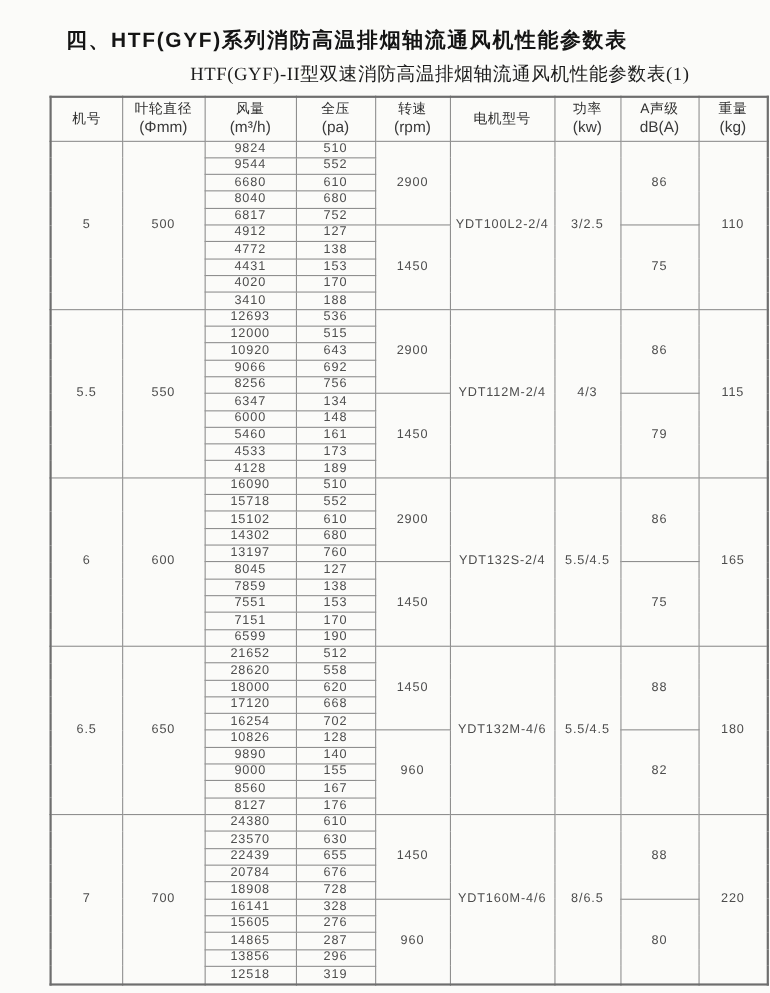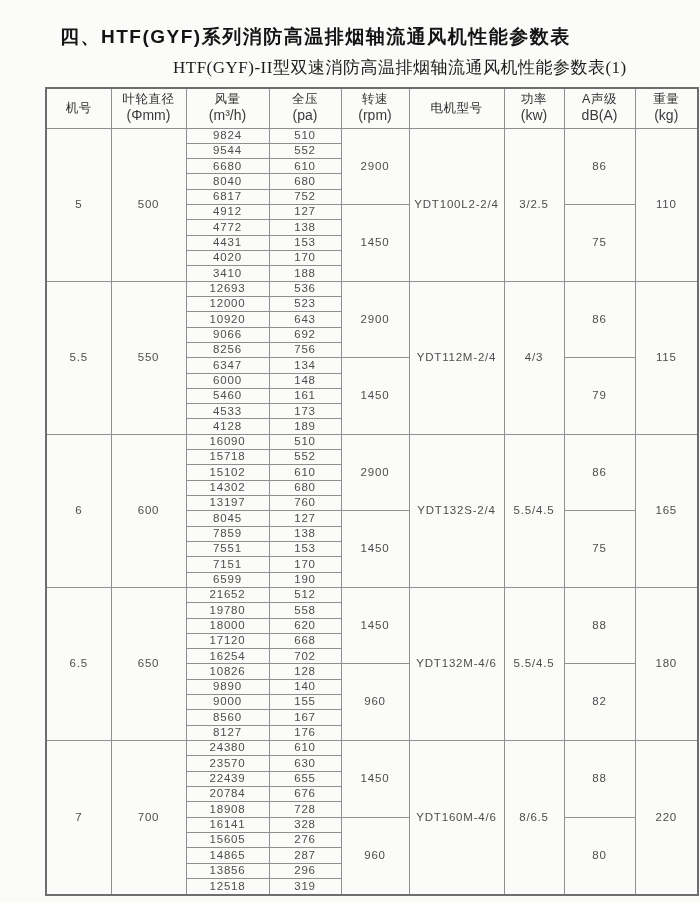--- a/index.html
+++ b/index.html
@@ -191,21 +191,21 @@
           <td data-name="cell-airflow">12693</td>
           <td data-name="cell-pressure">536</td>
           <td rowspan="5" data-name="cell-speed">2900</td>
           <td rowspan="10" data-name="cell-motor-model">YDT112M-2/4</td>
           <td rowspan="10" data-name="cell-power">4/3</td>
           <td rowspan="5" data-name="cell-noise-level">86</td>
           <td rowspan="10" data-name="cell-weight">115</td>
         </tr>
         <tr data-name="table-row">
           <td data-name="cell-airflow">12000</td>
-          <td data-name="cell-pressure">523</td>
+          <td data-name="cell-pressure">515</td>
         </tr>
         <tr data-name="table-row">
           <td data-name="cell-airflow">10920</td>
           <td data-name="cell-pressure">643</td>
         </tr>
         <tr data-name="table-row">
           <td data-name="cell-airflow">9066</td>
           <td data-name="cell-pressure">692</td>
         </tr>
         <tr data-name="table-row">
@@ -288,21 +288,21 @@
           <td rowspan="10" data-name="cell-impeller-diameter">650</td>
           <td data-name="cell-airflow">21652</td>
           <td data-name="cell-pressure">512</td>
           <td rowspan="5" data-name="cell-speed">1450</td>
           <td rowspan="10" data-name="cell-motor-model">YDT132M-4/6</td>
           <td rowspan="10" data-name="cell-power">5.5/4.5</td>
           <td rowspan="5" data-name="cell-noise-level">88</td>
           <td rowspan="10" data-name="cell-weight">180</td>
         </tr>
         <tr data-name="table-row">
-          <td data-name="cell-airflow">19780</td>
+          <td data-name="cell-airflow">28620</td>
           <td data-name="cell-pressure">558</td>
         </tr>
         <tr data-name="table-row">
           <td data-name="cell-airflow">18000</td>
           <td data-name="cell-pressure">620</td>
         </tr>
         <tr data-name="table-row">
           <td data-name="cell-airflow">17120</td>
           <td data-name="cell-pressure">668</td>
         </tr>

